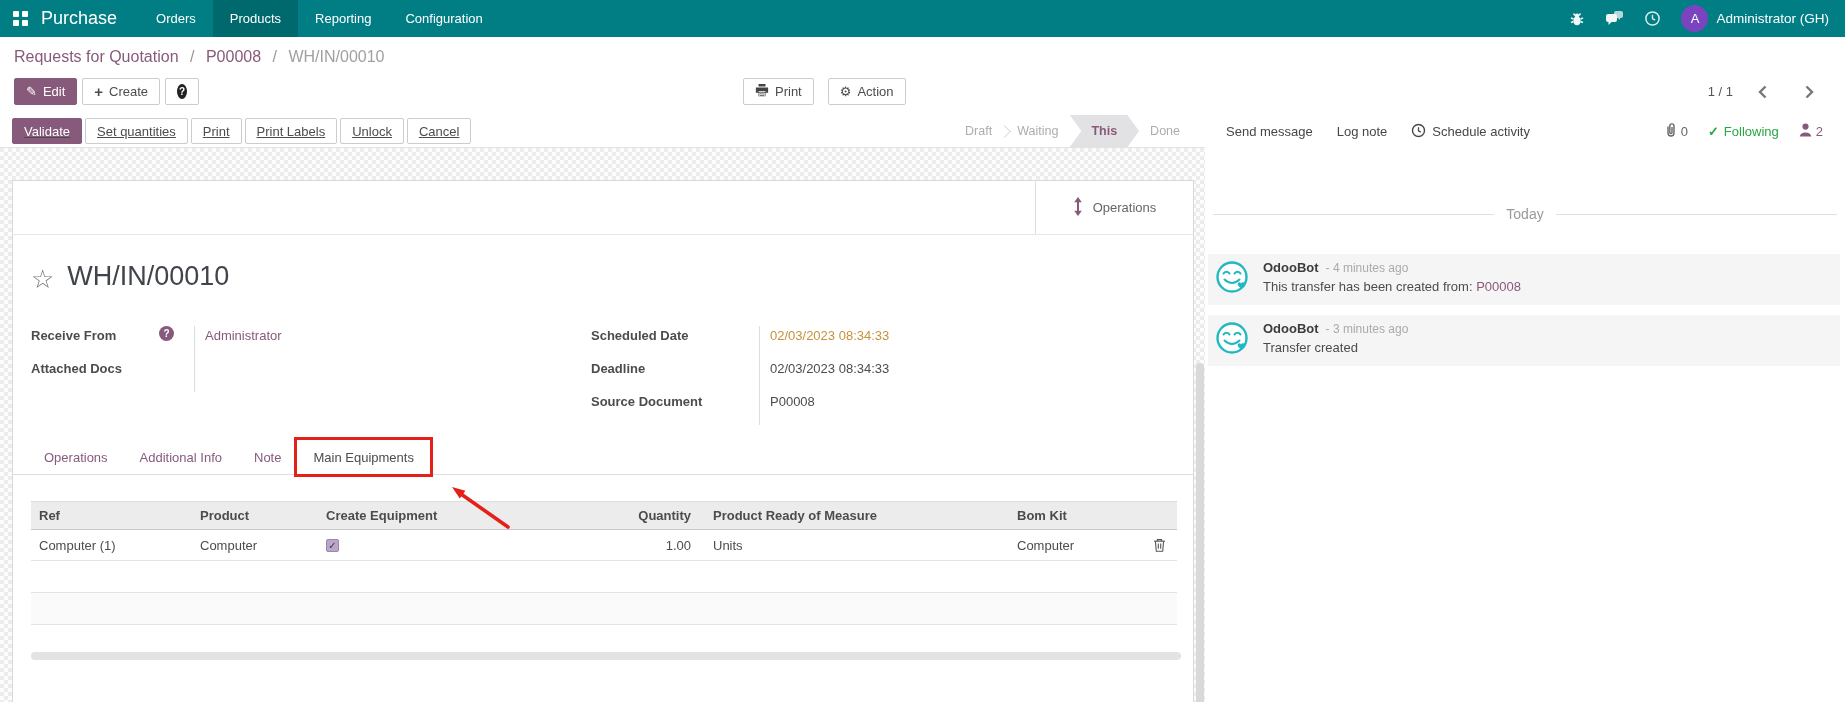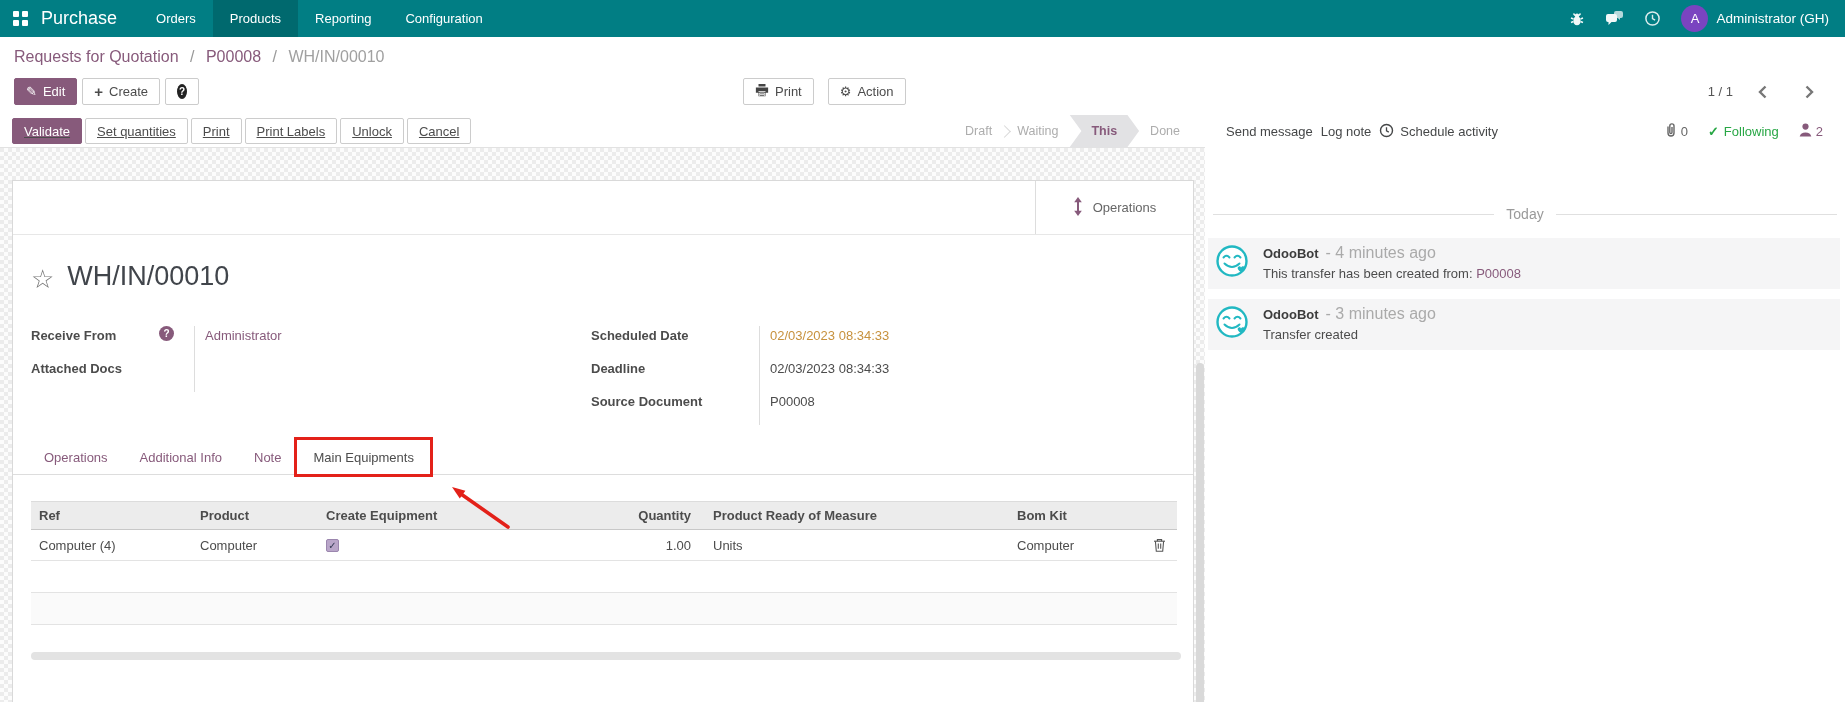--- a/index.html
+++ b/index.html
@@ -43,21 +43,21 @@
   .statusbar { position:absolute; top:115px; left:0; width:1205px; height:33px; background:#fff; border-bottom:1px solid #e2e2e2; display:flex; align-items:center; padding-left:12px; }
   .sb-buttons { display:flex; gap:3px;text-decoration:underline; }
   .btn-sm { height:26px; }
   .states { margin-left:auto; margin-right:14px; display:flex; align-items:center; height:33px; font-size:12.5px; color:#adadad; }
   .state { padding:0 11px; cursor:pointer; }
   .state-sep { width:9px; height:9px; border-top:1px solid #d8d8d8; border-right:1px solid #d8d8d8; transform:rotate(45deg); margin:0 -3px; }
   .state.active { height:33px; display:flex; align-items:center; padding:0 22px; background:#e2e2e4; color:#875A7B; font-weight:bold;
      clip-path: polygon(0 0, calc(100% - 12px) 0, 100% 50%, calc(100% - 12px) 100%, 0 100%, 12px 50%); }
 
   
-  .chatter-header { position:absolute; top:115px; left:1205px; width:640px; height:33px; background:#fff; display:flex; align-items:center; padding:0 22px 0 21px; gap:8px; color:#454748; }
+  .chatter-header { position:absolute; top:115px; left:1205px; width:640px; height:33px; background:#fff; display:flex; align-items:center; padding:0 22px 0 21px; gap:24px; color:#454748; }
   .ch-action { cursor:pointer; display:flex; align-items:center; gap:6px; white-space:nowrap; }
   .ch-right { margin-left:auto; display:flex; align-items:center; gap:20px; }
   .attach { display:flex; align-items:center; gap:4px; color:#666; cursor:pointer; }
   .following { display:flex; align-items:center; gap:5px; color:#28a745; cursor:pointer; }
   .following .chk { font-weight:bold; }
   .followers { display:flex; align-items:center; gap:4px; color:#875A7B; cursor:pointer; }
 
   
   .form-area { position:absolute; top:148px; left:0; width:1205px; height:554px;
     background-color:#ececec;
@@ -96,26 +96,26 @@
   .otable tr.blank td { border-bottom:none; height:28px; }
   .ocheck { width:13px; height:13px; background:#b9a6c9; border:1px solid #9b86ae; border-radius:2px; font-size:10px; line-height:11px; text-align:center; color:#343a54; cursor:default; }
   .trash-btn { display:flex; justify-content:center; cursor:pointer; }
   .hscroll { position:absolute; left:18px; top:471px; width:1150px; height:8px; background:#e3e3e3; border-radius:4px; cursor:pointer; }
   .vscroll { position:absolute; left:1196px; top:215px; width:8px; height:487px; background:#d9d9d9; border-radius:4px; cursor:pointer; }
 
   
   .chatter { position:absolute; top:148px; left:1205px; width:640px; height:554px; background:#fff; }
   .divider { margin:58px 8px 0 8px; display:flex; align-items:center; gap:12px; color:#9a9a9a; font-size:14px; }
   .divider .line { flex:1; height:1px; background:#e0e0e0; }
-  .messages { margin-top:16px; }
+  .messages { margin-top:32px; }
   .message { display:flex; gap:13px; padding:5px 10px 7px 6px; background:#f5f5f6; margin:0 5px 10px 3px; }
   .msg-body-wrap { padding-top:1px; }
   .msg-head { display:flex; align-items:baseline; gap:7px; }
   .msg-author { font-weight:bold; color:#3c3c3c; }
-  .msg-time { font-size:16px; color:#aaa; }
+  .msg-time { font-size:12px; color:#aaa; }
   .msg-body { margin-top:4px; color:#4c4c4c; }
   .msg-link { color:#875A7B; cursor:pointer; }
 </style>
 </head>
 <body>
 
 <div class="screen">
 
   <div class="navbar">
     <div class="nav-left">
@@ -358,21 +358,21 @@
             <th>Product</th>
             <th>Create Equipment</th>
             <th class="num">Quantity</th>
             <th>Product Ready of Measure</th>
             <th>Bom Kit</th>
             <th></th>
           </tr>
         </thead>
         <tbody>
           <tr>
-            <td>Computer (4)</td>
+            <td>Computer (1)</td>
             <td>Computer</td>
             <td>
               <div class="ocheck">✓</div>
             </td>
             <td class="num">1.00</td>
             <td>Units</td>
             <td>Computer</td>
             <td>
               <span class="trash-btn">
                 <svg width="13" height="14" viewBox="0 0 13 14">

